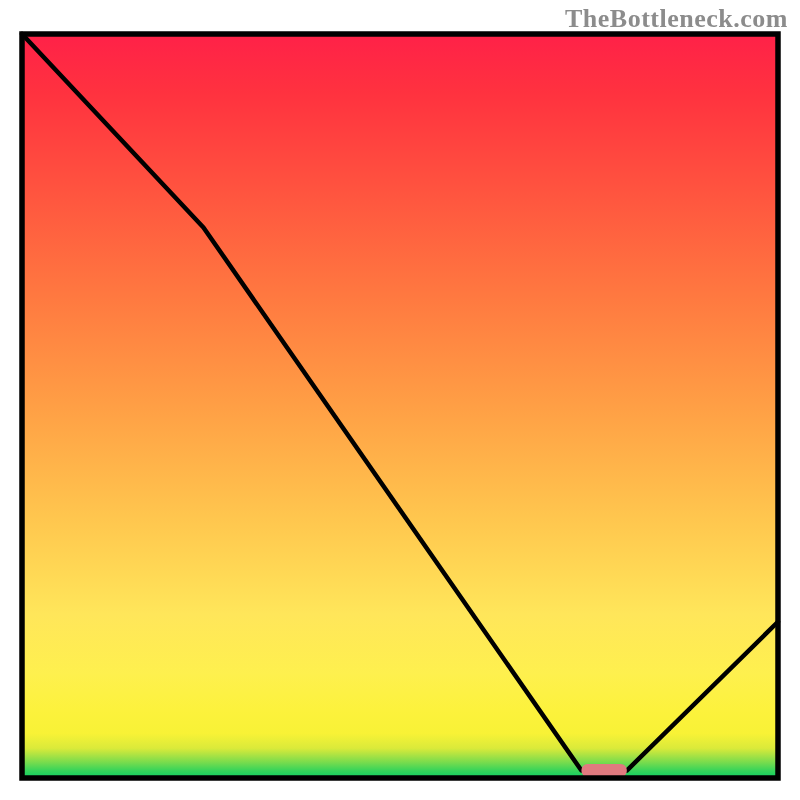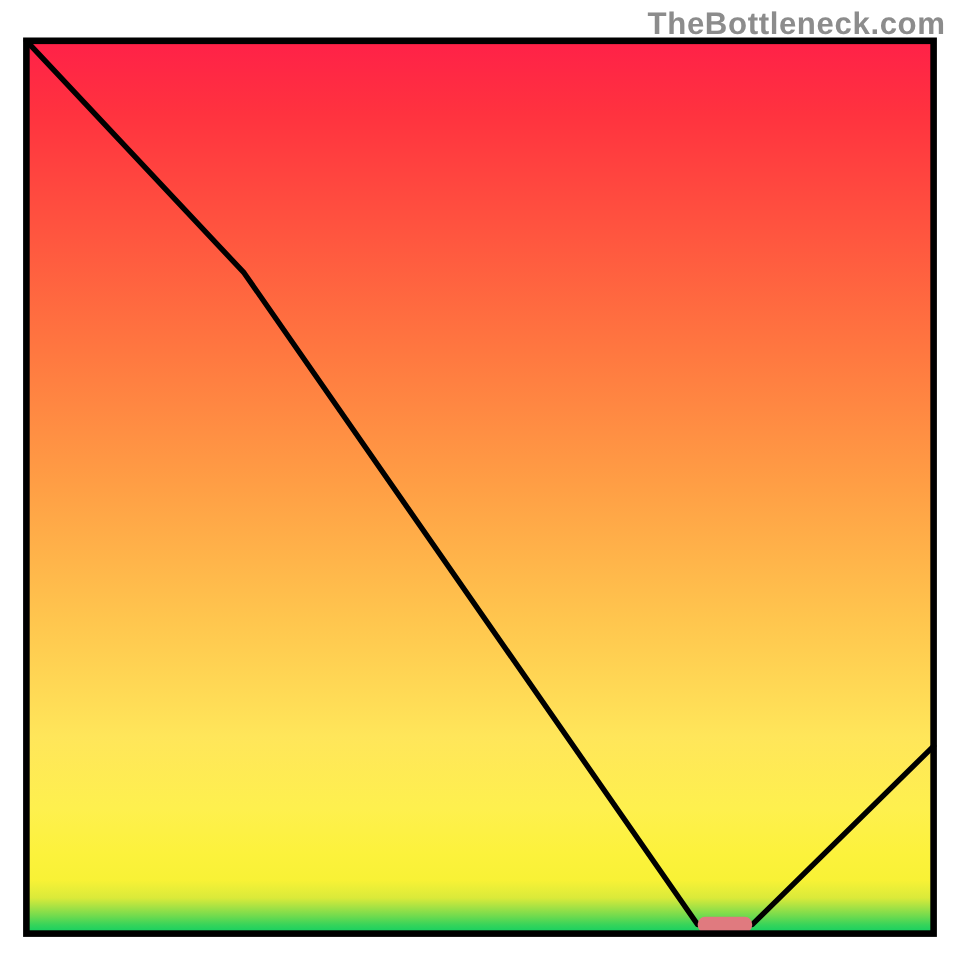--- a/index.html
+++ b/index.html
@@ -12,21 +12,21 @@
   }
   .frame {
     position: relative;
     width: 800px;
     height: 800px;
   }
   .watermark {
     position: absolute;
     top: 4px;
     right: 12px;
-    font-family: Liberation Sans, sans-serif;
+    font-family: Liberation Serif, serif;
     font-size: 26px;
     font-weight: 700;
     color: #8c8c8c;
     letter-spacing: 0.5px;
   }
   svg {
     position: absolute;
     top: 0;
     left: 0;
   }

